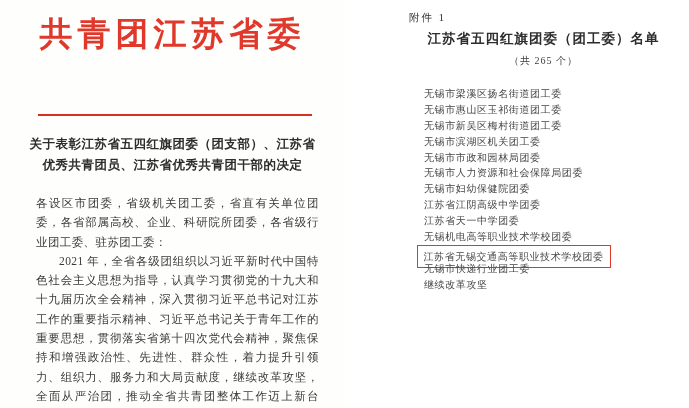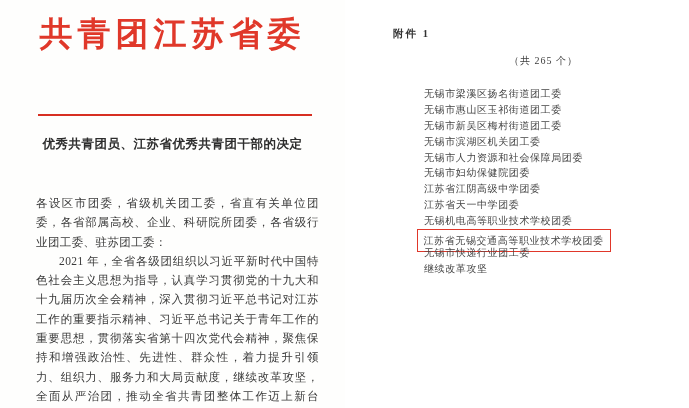--- a/index.html
+++ b/index.html
@@ -39,22 +39,22 @@
     position:absolute;left:36px;top:194px;width:283px;
     font-size:11.5px;color:var(--body-text);line-height:19.3px;
     text-align:justify;letter-spacing:0.4px;
   }
   .doc-body p{margin:0;}
   .doc-body p.indent{text-indent:2em;}
 
   
   .page-right{position:absolute;left:345px;top:0;width:344px;height:408px;background:#ffffff;}
   .attachment-label{
-    position:absolute;left:48px;top:11px;
-    font-size:10.5px;font-weight:bold;color:#333333;letter-spacing:2px;margin-top:16px;
+    position:absolute;left:64px;top:11px;
+    font-size:10.5px;font-weight:normal;color:#333333;letter-spacing:2px;
   }
   .list-title{
     position:absolute;left:53px;top:30px;width:291px;text-align:center;
     font-size:13.5px;font-weight:bold;color:#2d2d2d;letter-spacing:1px;
   }
   .list-count{
     position:absolute;left:53px;top:54px;width:291px;text-align:center;
     font-size:10px;color:#3d3d3d;letter-spacing:1px;
   }
   .award-list{
@@ -69,36 +69,39 @@
 </style>
 </head>
 <body>
 
 <div class="scan">
 
   <div class="page-left">
     <div class="masthead">共青团江苏省委</div>
     <div class="red-rule"></div>
     <div class="doc-title">
+      <div>关于表彰江苏省五四红旗团委（团支部）、江苏省</div>
       <div>优秀共青团员、江苏省优秀共青团干部的决定</div>
     </div>
     <div class="doc-body">
       <p>各设区市团委，省级机关团工委，省直有关单位团委，各省部属高校、企业、科研院所团委，各省级行业团工委、驻苏团工委：</p>
       <p class="indent">2021 年，全省各级团组织以习近平新时代中国特色社会主义思想为指导，认真学习贯彻党的十九大和十九届历次全会精神，深入贯彻习近平总书记对江苏工作的重要指示精神、习近平总书记关于青年工作的重要思想，贯彻落实省第十四次党代会精神，聚焦保持和增强政治性、先进性、群众性，着力提升引领力、组织力、服务力和大局贡献度，继续改革攻坚，全面从严治团，推动全省共青团整体工作迈上新台阶。全省各级团组织和广大团员、团干部担当作为、迎难而上，把青春奋斗融入党和人民事业，</p>
     </div>
   </div>
 
   <div class="page-right">
     <div class="attachment-label">附件 1</div>
+    <div class="list-title">江苏省五四红旗团委（团工委）名单</div>
     <div class="list-count">（共 265 个）</div>
     <ul class="award-list">
       <li>无锡市梁溪区扬名街道团工委</li>
       <li>无锡市惠山区玉祁街道团工委</li>
       <li>无锡市新吴区梅村街道团工委</li>
       <li>无锡市滨湖区机关团工委</li>
+      <li>无锡市市政和园林局团委</li>
       <li>无锡市人力资源和社会保障局团委</li>
       <li>无锡市妇幼保健院团委</li>
       <li>江苏省江阴高级中学团委</li>
       <li>江苏省天一中学团委</li>
       <li>无锡机电高等职业技术学校团委</li>
       <li class="highlighted"><span>江苏省无锡交通高等职业技术学校团委</span></li>
       <li>无锡市快递行业团工委</li>
       <li>继续改革攻坚</li>
     </ul>
   </div>

